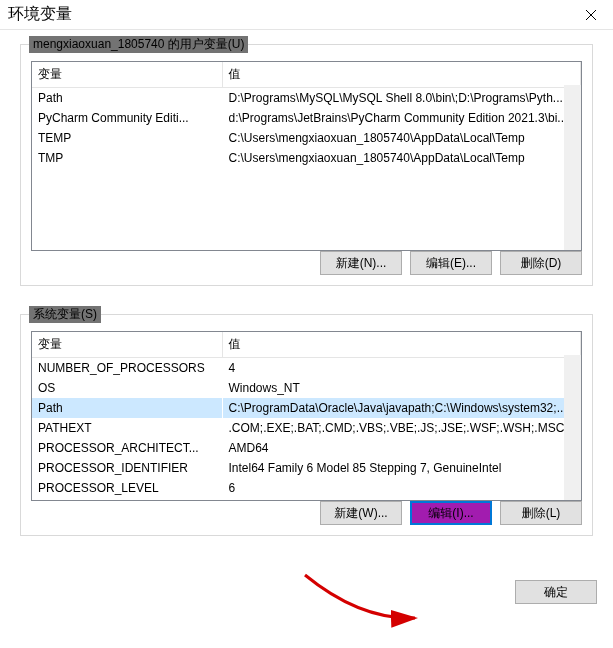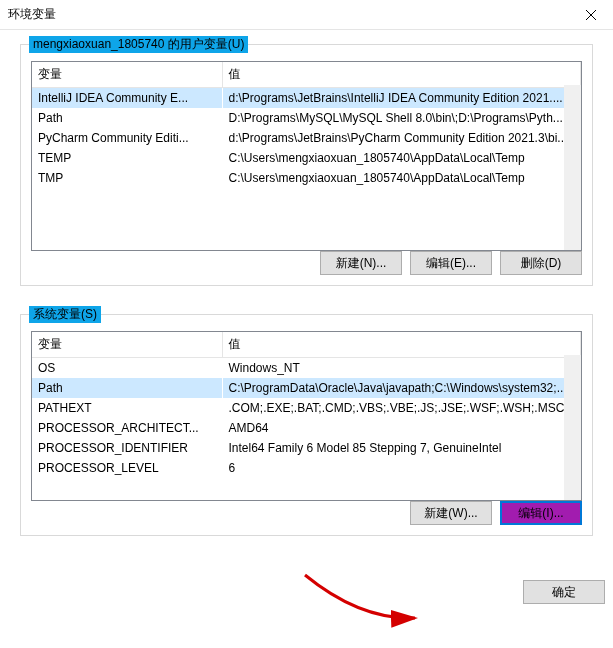--- a/index.html
+++ b/index.html
@@ -1,32 +1,32 @@
 <!DOCTYPE html>
 <html><head>
 <meta charset="utf-8">
 <style>
 * { box-sizing: border-box; margin: 0; padding: 0; }
 body { font-family: "Microsoft YaHei", "Segoe UI", sans-serif; font-size: 12px; background: #fff; color: #000; width: 613px; height: 648px; overflow: hidden; }
 .titlebar { height: 30px; display: flex; align-items: center; padding-left: 8px; border-bottom: 1px solid #e5e5e5; }
-.titlebar .title { flex: 1; font-size: 12px; font-family: Liberation Serif, serif; }
+.titlebar .title { flex: 1; font-size: 16px; font-family: Liberation Serif, serif; }
 .titlebar .close { width: 45px; height: 30px; display: flex; align-items: center; justify-content: center; font-size: 16px; }
 .content { padding: 14px 20px 8px 20px; }
 .group { border: 1px solid #d9d9d9; margin-bottom: 28px; position: relative; padding: 16px 10px 10px 10px; }
-.group-label { position: absolute; top: -9px; left: 8px; background: #0ea5e9; padding: 0 4px; font-size: 12px; }
+.group-label { position: absolute; top: -9px; left: 8px; background: #737373; padding: 0 4px; font-size: 12px; }
 .table-wrap { border: 1px solid #828790; background: #fff; height: 190px; position: relative; overflow: hidden; }
 .table { width: 100%; border-collapse: collapse; table-layout: fixed; }
 .table th { text-align: left; font-weight: normal; padding: 4px 6px; background: #fff; border-bottom: 1px solid #e5e5e5; border-right: 1px solid #e5e5e5; font-size: 12px; }
 .table td { padding: 3px 6px; font-size: 12px; white-space: nowrap; overflow: hidden; text-overflow: ellipsis; border-right: 1px solid transparent; }
 .table tr.sel td { background: #cce8ff; }
 .scrollbar { position: absolute; right: 0; top: 23px; bottom: 0; width: 17px; background: #f0f0f0; }
 .button-row { display: flex; justify-content: flex-end; gap: 8px; }
 .btn { min-width: 82px; height: 24px; border: 1px solid #adadad; background: #e1e1e1; font-size: 12px; cursor: pointer; font-family: inherit; padding: 0 10px; }
 .btn.highlight { border: 2px solid #0078d7; background: #a21caf; }
-.bottom-buttons { display: flex; justify-content: flex-end; gap: 8px; padding: 8px 8px 14px 20px; }
+.bottom-buttons { display: flex; justify-content: flex-end; gap: 8px; padding: 8px 16px 14px 20px; }
 .arrow-svg { position: absolute; left: 300px; top: 570px; pointer-events: none; z-index: 10; }
 .col1 { width: 190px; }
 .col2 { width: auto; }
 </style>
 </head>
 <body>
 
 <div class="titlebar">
   <span class="title">环境变量</span>
   <div class="close">
@@ -46,24 +46,20 @@
             <col class="col1">
             <col class="col2">
           </colgroup>
         <thead>
             <tr>
           <th>变量</th>
           <th>值</th>
         </tr>
           </thead>
         <tbody id="user-rows">
-            <tr class="sel">
-              <td>IntelliJ IDEA Community E...</td>
-              <td>d:\Programs\JetBrains\IntelliJ IDEA Community Edition 2021....</td>
-            </tr>
             <tr>
               <td>Path</td>
               <td>D:\Programs\MySQL\MySQL Shell 8.0\bin\;D:\Programs\Pyth...</td>
             </tr>
             <tr>
               <td>PyCharm Community Editi...</td>
               <td>d:\Programs\JetBrains\PyCharm Community Edition 2021.3\bi...</td>
             </tr>
             <tr>
               <td>TEMP</td>
@@ -93,20 +89,24 @@
             <col class="col2">
           </colgroup>
         <thead>
             <tr>
           <th>变量</th>
           <th>值</th>
         </tr>
           </thead>
         <tbody id="sys-rows">
             <tr>
+              <td>NUMBER_OF_PROCESSORS</td>
+              <td>4</td>
+            </tr>
+            <tr>
               <td>OS</td>
               <td>Windows_NT</td>
             </tr>
             <tr class="sel">
               <td>Path</td>
               <td>C:\ProgramData\Oracle\Java\javapath;C:\Windows\system32;...</td>
             </tr>
             <tr>
               <td>PATHEXT</td>
               <td>.COM;.EXE;.BAT;.CMD;.VBS;.VBE;.JS;.JSE;.WSF;.WSH;.MSC</td>
@@ -123,20 +123,21 @@
               <td>PROCESSOR_LEVEL</td>
               <td>6</td>
             </tr>
           </tbody>
       </table>
       <div class="scrollbar"></div>
     </div>
     <div class="button-row">
       <button class="btn">新建(W)...</button>
       <button class="btn highlight">编辑(I)...</button>
+      <button class="btn">删除(L)</button>
     </div>
   </fieldset>
 
 </div>
 
 <div class="bottom-buttons">
   <button class="btn">确定</button>
 </div>
 
 <svg class="arrow-svg" width="130" height="60">

